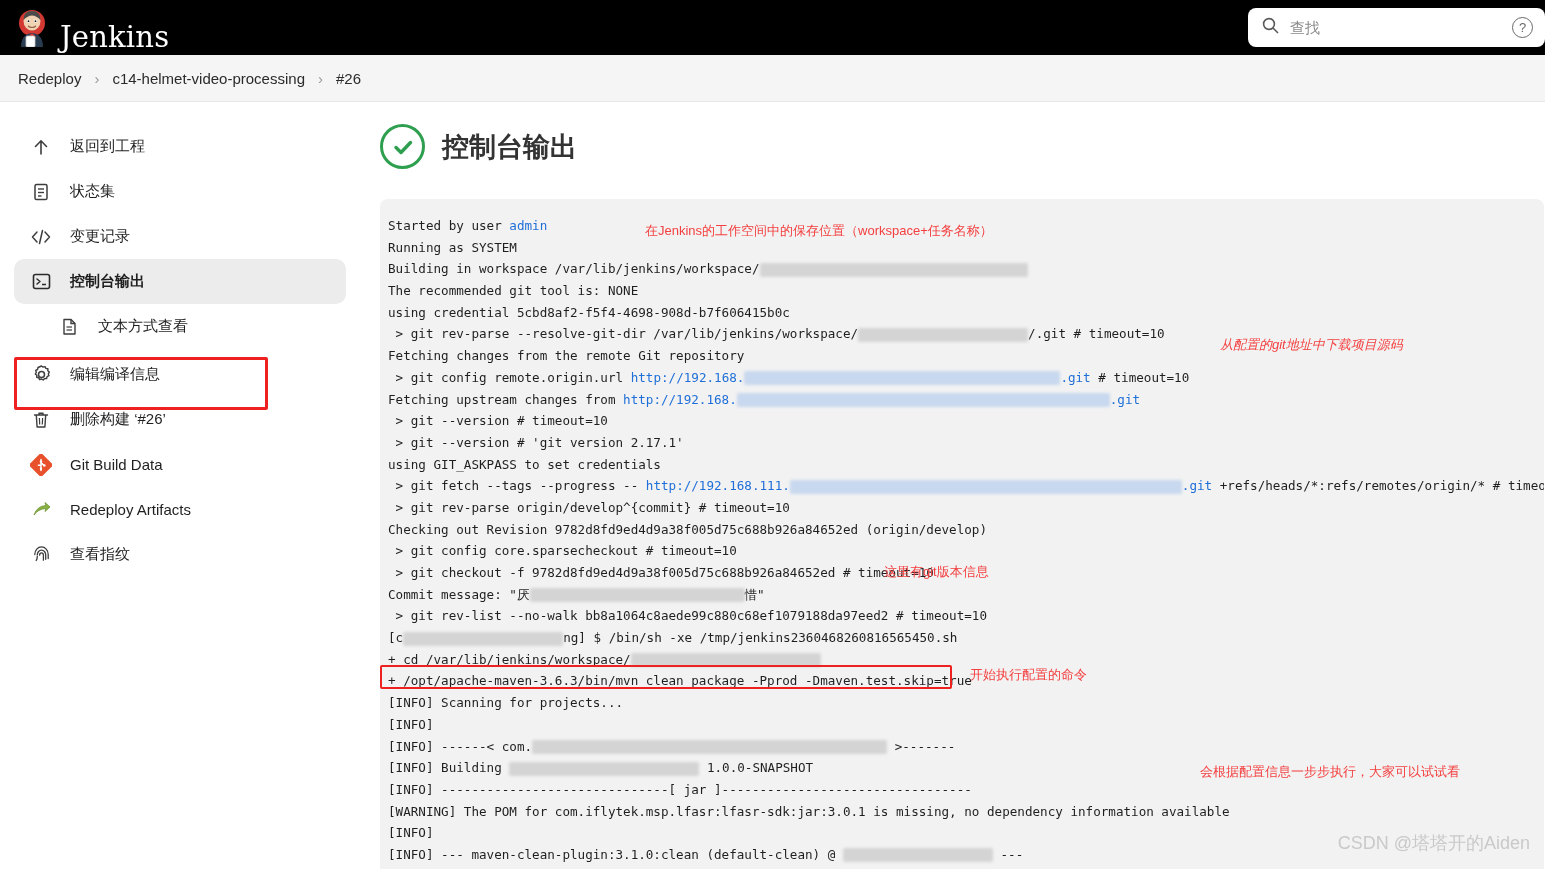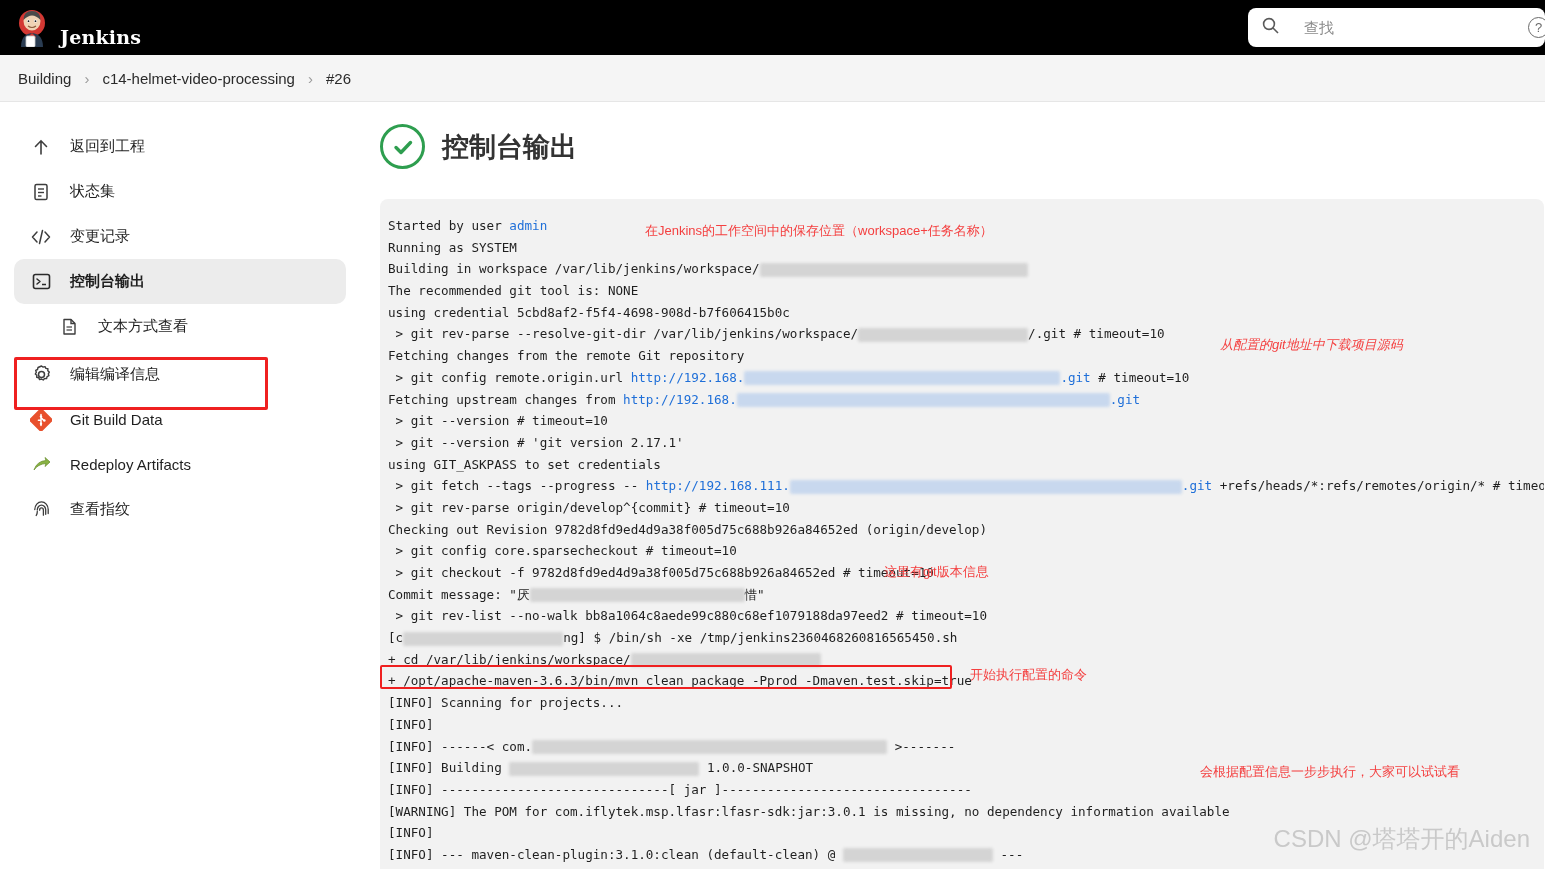--- a/index.html
+++ b/index.html
@@ -17,35 +17,35 @@
     display: flex;
     align-items: center;
     padding: 0 0 0 14px;
     position: relative;
   }
   .brand { display: flex; align-items: center; gap: 10px; }
   .brand-logo { width: 36px; height: 38px; position: relative; }
   .brand-name {
     color: #ffffff;
     font-family: "DejaVu Serif", serif;
-    font-size: 19px;
-    font-weight: 700;
+    font-size: 29px;
+    font-weight: 400;
     letter-spacing: .2px;
     margin-top: 19px;
   }
   .search-wrap {
     position: absolute;
     right: 0px; top: 8px;
     width: 297px; height: 39px;
     background: #ffffff;
     border-radius: 8px;
     display: flex;
     align-items: center;
     padding: 0 12px 0 14px;
-    gap: 25px;
+    gap: 11px;
   }
   .search-input {
     flex: 1;
     border: none; outline: none;
     font-size: 15px;
     font-family: "Liberation Sans", sans-serif;
     color: #333;
     background: transparent;
   }
   .search-input::placeholder { color: #8a8a8a; }
@@ -190,21 +190,21 @@
   }
   .red-box-cmd {
     position: absolute;
     border: 2px solid #ef2020;
     border-radius: 2px;
     pointer-events: none;
   }
   .watermark {
     position: absolute;
     color: #c9c9c9;
-    font-size: 24px;
+    font-size: 18px;
     white-space: nowrap;
   }
 </style>
 </head>
 <body>
 
 <div class="topbar">
   <div class="brand">
     <span class="brand-logo">
       <svg width="36" height="38" viewBox="0 0 36 38">
@@ -230,21 +230,21 @@
         <circle cx="7" cy="7" r="5.4" stroke="#5a5a5a" stroke-width="1.6" fill="none"></circle>
         <line x1="11" y1="11" x2="16" y2="16" stroke="#5a5a5a" stroke-width="1.6"></line>
       </svg>
     </span>
     <input class="search-input" type="text" placeholder="查找" style="">
     <span class="help-circle">?</span>
   </div>
 </div>
 
 <div class="breadcrumb">
-  <a class="crumb" href="#">Building</a>
+  <a class="crumb" href="#">Redeploy</a>
   <span class="crumb-sep">›</span>
   <a class="crumb" href="#">c14-helmet-video-processing</a>
   <span class="crumb-sep">›</span>
   <a class="crumb" href="#">#26</a>
 </div>
 
 <div class="body-wrap">
 
   <div class="sidebar">
 
@@ -306,20 +306,30 @@
     <div class="side-item">
       <span class="side-icon">
         <svg width="21" height="21" viewBox="0 0 21 21">
             <circle cx="10.5" cy="10.5" r="3" stroke="#3d3d3d" stroke-width="1.5" fill="none"></circle>
             <path d="M10.5 2 l1.6 1.1 1.9 -.5 .9 1.8 2 .4 -.1 2 1.5 1.3 -1 1.7 .6 1.9 -1.8 .9 -.5 2 -2 -.1 -1.4 1.5 -1.7 -1 -1.9 .6 -.9 -1.8 -2 -.5 .1 -2 -1.5 -1.3 1 -1.7 -.6 -1.9 1.8 -.9 .5 -2z" stroke="#3d3d3d" stroke-width="1.4" fill="none" stroke-linejoin="round"></path>
           </svg>
       </span>
       <span class="side-label">编辑编译信息</span>
     </div>
 
+    <div class="side-item">
+      <span class="side-icon">
+        <svg width="20" height="20" viewBox="0 0 20 20">
+            <path d="M3.5 5 h13 M8 5 V3.2 h4 V5 M5.3 5 l.8 12 h7.8 l.8 -12" stroke="#3d3d3d" stroke-width="1.4" fill="none" stroke-linecap="round" stroke-linejoin="round"></path>
+            <line x1="8.4" y1="8" x2="8.7" y2="14.5" stroke="#3d3d3d" stroke-width="1.2"></line>
+            <line x1="11.6" y1="8" x2="11.3" y2="14.5" stroke="#3d3d3d" stroke-width="1.2"></line>
+          </svg>
+      </span>
+      <span class="side-label">删除构建 ‘#26’</span>
+    </div>
 
     <div class="side-item">
       <span class="side-icon">
         <svg width="22" height="22" viewBox="0 0 22 22">
             <rect x="2.2" y="2.2" width="17.6" height="17.6" rx="2.6" transform="rotate(45 11 11)" fill="#e8502c"></rect>
             <path d="M11 5.6 v10.8 M11 8.6 l3.2 3.2 M8.4 11.3 h1.5" stroke="#ffffff" stroke-width="1.5" fill="none" stroke-linecap="round"></path>
             <circle cx="11" cy="7.6" r="1.2" fill="#ffffff"></circle>
             <circle cx="11" cy="14.8" r="1.2" fill="#ffffff"></circle>
             <circle cx="14.4" cy="11.4" r="1.2" fill="#ffffff"></circle>
           </svg>

